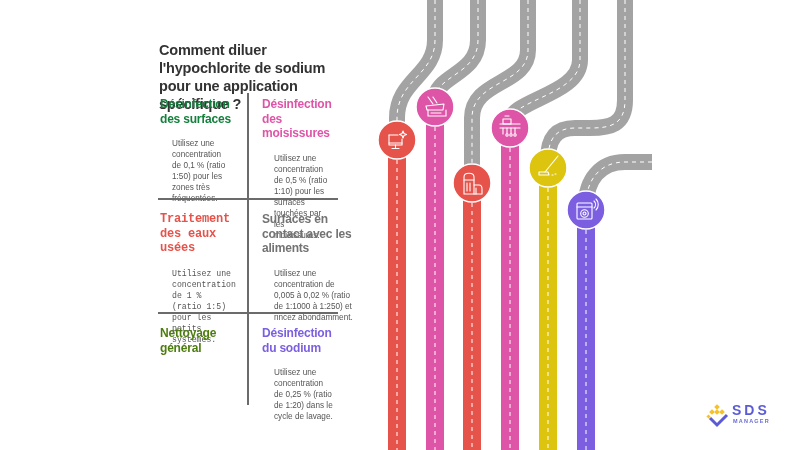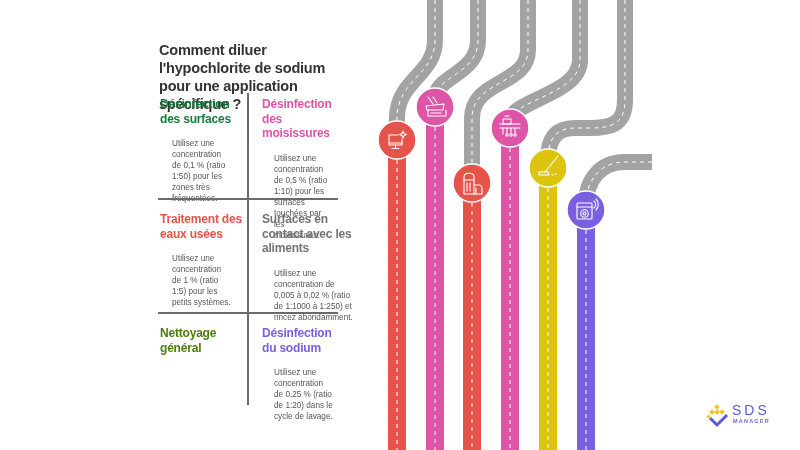--- a/index.html
+++ b/index.html
@@ -15,40 +15,40 @@
   .cell h3 {
     margin: 0 0 6px 0; font-size: 12px; font-weight: bold; line-height: 14.5px; letter-spacing: -0.2px;
   }
   .cell p {
     margin: 12px; font-size: 8.2px; line-height: 11px; color: #555555;
   }
   .hline { position: absolute; left: 158px; width: 180px; height: 2px; background: #6b6b6b; }
   .vline { position: absolute; left: 247px; top: 93px; width: 2px; height: 312px; background: #6b6b6b; }
   svg.roads { position: absolute; left: 0; top: 0; }
   .logo { position: absolute; left: 706px; top: 402px; width: 80px; height: 30px; }
-  .logo-text { position: absolute; left: 26px; top: 0px; font-size: 14px; font-weight: normal; letter-spacing: 3px; color: #5b5bd6; }
+  .logo-text { position: absolute; left: 26px; top: 0px; font-size: 14px; font-weight: bold; letter-spacing: 3px; color: #5b5bd6; }
   .logo-sub { position: absolute; left: 27px; top: 16px; font-size: 5.5px; font-weight: bold; letter-spacing: 1.2px; color: #6b6bd6; }
 </style>
 </head>
 <body>
 
 <div class="title">Comment diluer l'hypochlorite de sodium pour une application spécifique ?</div>
 
 <div class="cell" style="left:160px; top:97px;">
   <h3 style="color:#15803d">Désinfection des surfaces</h3>
   <p>Utilisez une concentration de 0,1 % (ratio 1:50) pour les zones très fréquentées.</p>
 </div>
 <div class="cell" style="left:262px; top:97px; width:80px;">
   <h3 style="color:#de55a8">Désinfection des moisissures</h3>
   <p>Utilisez une concentration de 0,5 % (ratio 1:10) pour les surfaces touchées par les moisissures.</p>
 </div>
 
 <div class="hline" style="top:198px;"></div>
 
-<div class="cell" style="left:160px; top:212px;">
+<div class="cell" style="left:160px; top:212px;font-family:Liberation Mono, monospace;">
   <h3 style="color:#e5534b">Traitement des eaux usées</h3>
   <p>Utilisez une concentration de 1 % (ratio 1:5) pour les petits systèmes.</p>
 </div>
 <div class="cell" style="left:262px; top:212px; width:98px;">
   <h3 style="color:#737373">Surfaces en contact avec les aliments</h3>
   <p style="width:82px;">Utilisez une concentration de 0,005 à 0,02 % (ratio de 1:1000 à 1:250) et rincez abondamment.</p>
 </div>
 
 <div class="hline" style="top:312px;"></div>
 

